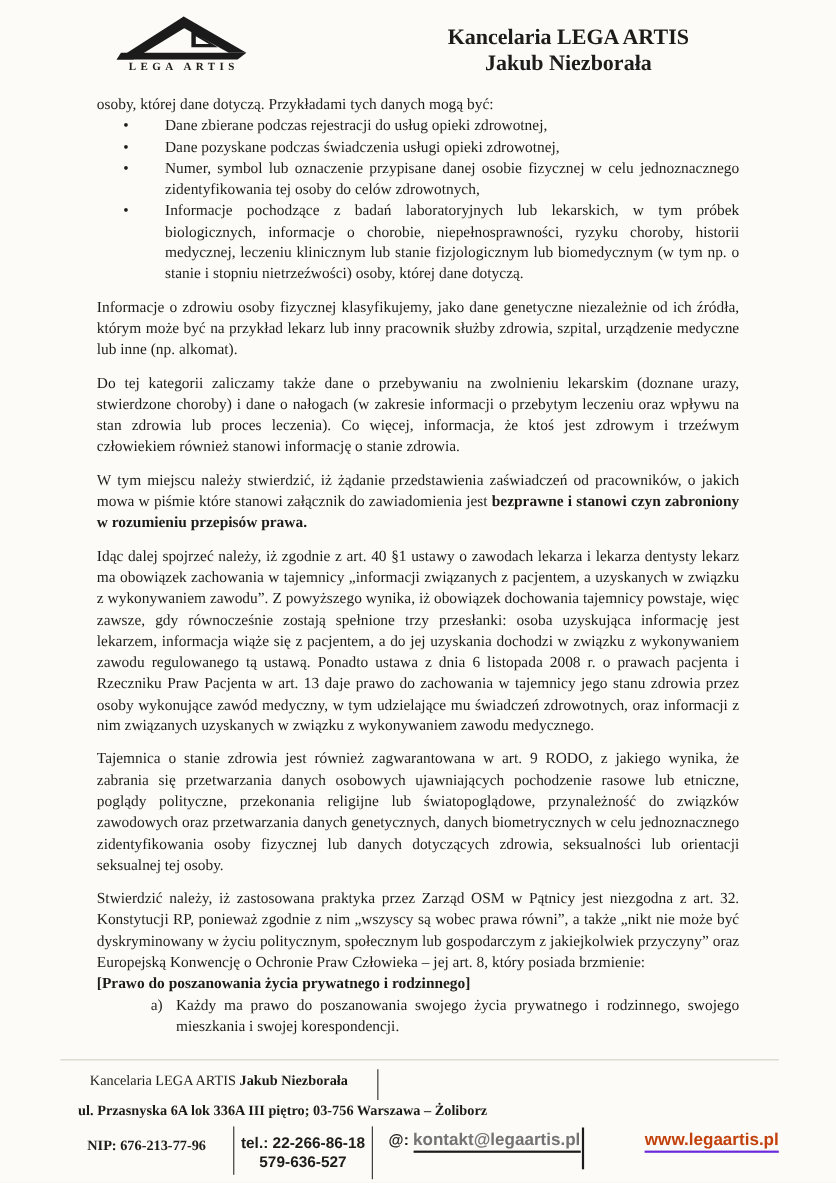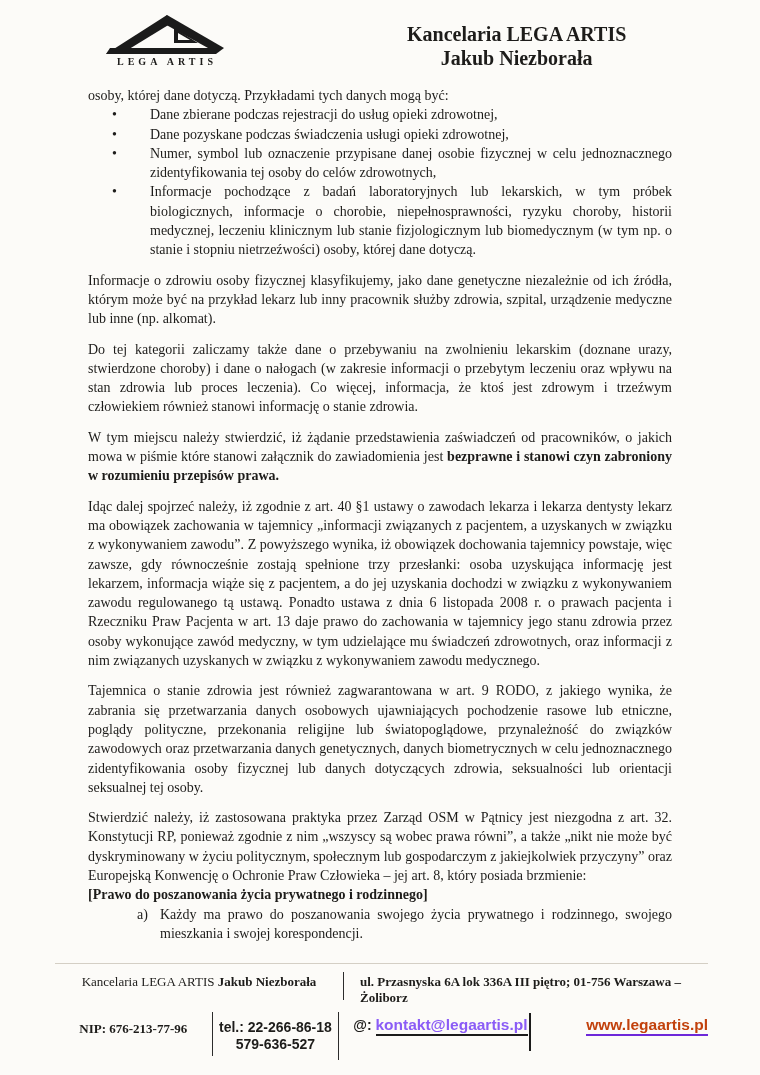--- a/index.html
+++ b/index.html
@@ -77,21 +77,21 @@
   }
   
   .doc-footer{
     position:absolute;
     left:55px;right:52px;
     top:963px;
     border-top:1px solid #d4cfc5;
     padding-top:8px;
     font-size:13px;
   }
-  .f-row1{display:flex;align-items:flex-start;}
+  .f-row1{display:flex;align-items:flex-start;flex-direction:column;}
   .f-firm{
     width:288px;
     text-align:center;
     padding-top:2px;
     height:26px;
     border-right:1.5px solid #2c2c2c;
   }
   .f-addr{
     flex:1;
     padding-left:16px;
@@ -127,21 +127,21 @@
     font-size:14px;
     font-weight:bold;
     white-space:nowrap;
   }
   .email-link{
     font-size:15.5px;
     border-bottom:2px solid #1b1b1b;
     padding-bottom:1px;
     position:relative;
     text-decoration:none;
-    color:#8b5cf6;
+    color:#737373;
   }
   .email-link::after{
     content:"";
     position:absolute;
     right:-3px;top:-3px;
     width:1.5px;height:38px;
     background:#1b1b1b;
   }
   .f-www{
     flex:1;
@@ -210,21 +210,21 @@
       <span>Każdy ma prawo do poszanowania swojego życia prywatnego i rodzinnego, swojego mieszkania i swojej korespondencji.</span>
     </div>
   </main>
 
   <footer class="doc-footer">
     <div class="f-row1">
       <div class="f-firm">
         <span>Kancelaria  LEGA ARTIS</span>
         <span class="bold-inline">Jakub Niezborała</span>
       </div>
-      <div class="f-addr">ul. Przasnyska 6A lok 336A III piętro; 01-756 Warszawa – Żoliborz</div>
+      <div class="f-addr">ul. Przasnyska 6A lok 336A III piętro; 03-756 Warszawa – Żoliborz</div>
     </div>
     <div class="f-row2">
       <div class="f-nip">NIP: 676-213-77-96</div>
       <div class="f-tel">
         <div><span>tel.:</span>
           <span>22-266-86-18</span></div>
         <div>579-636-527</div>
       </div>
       <div class="f-email">
         <span>@:</span>

